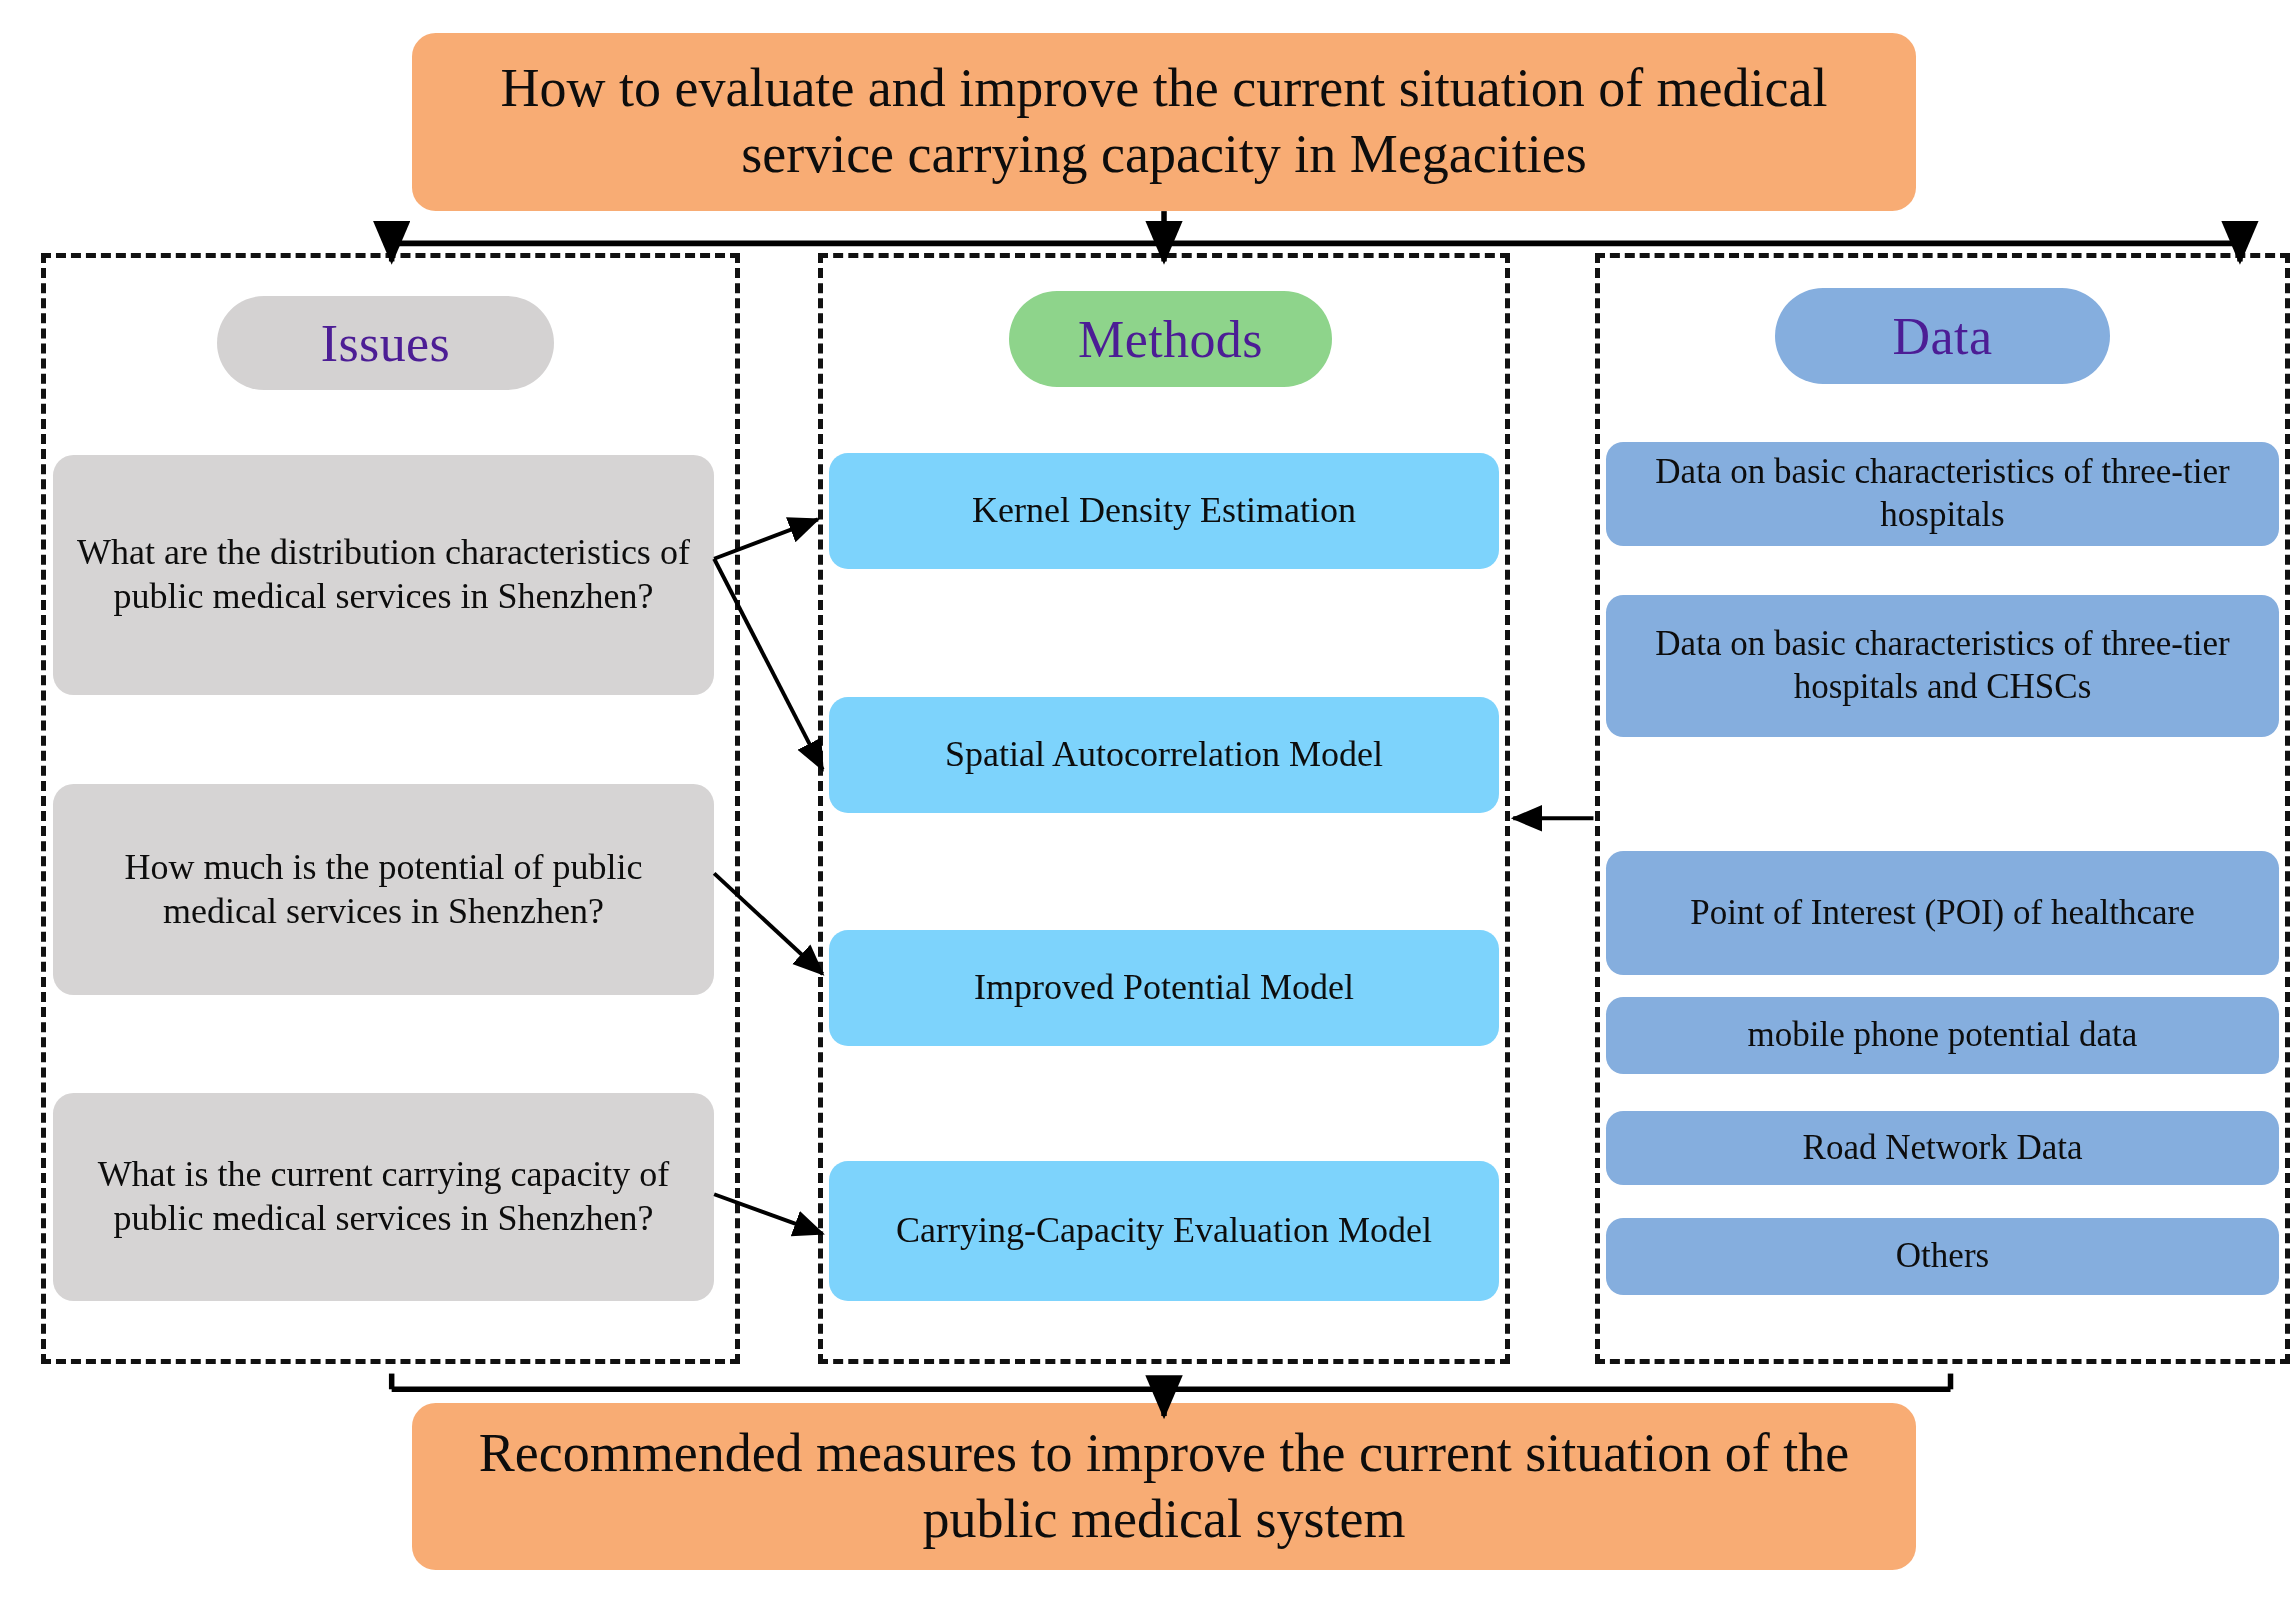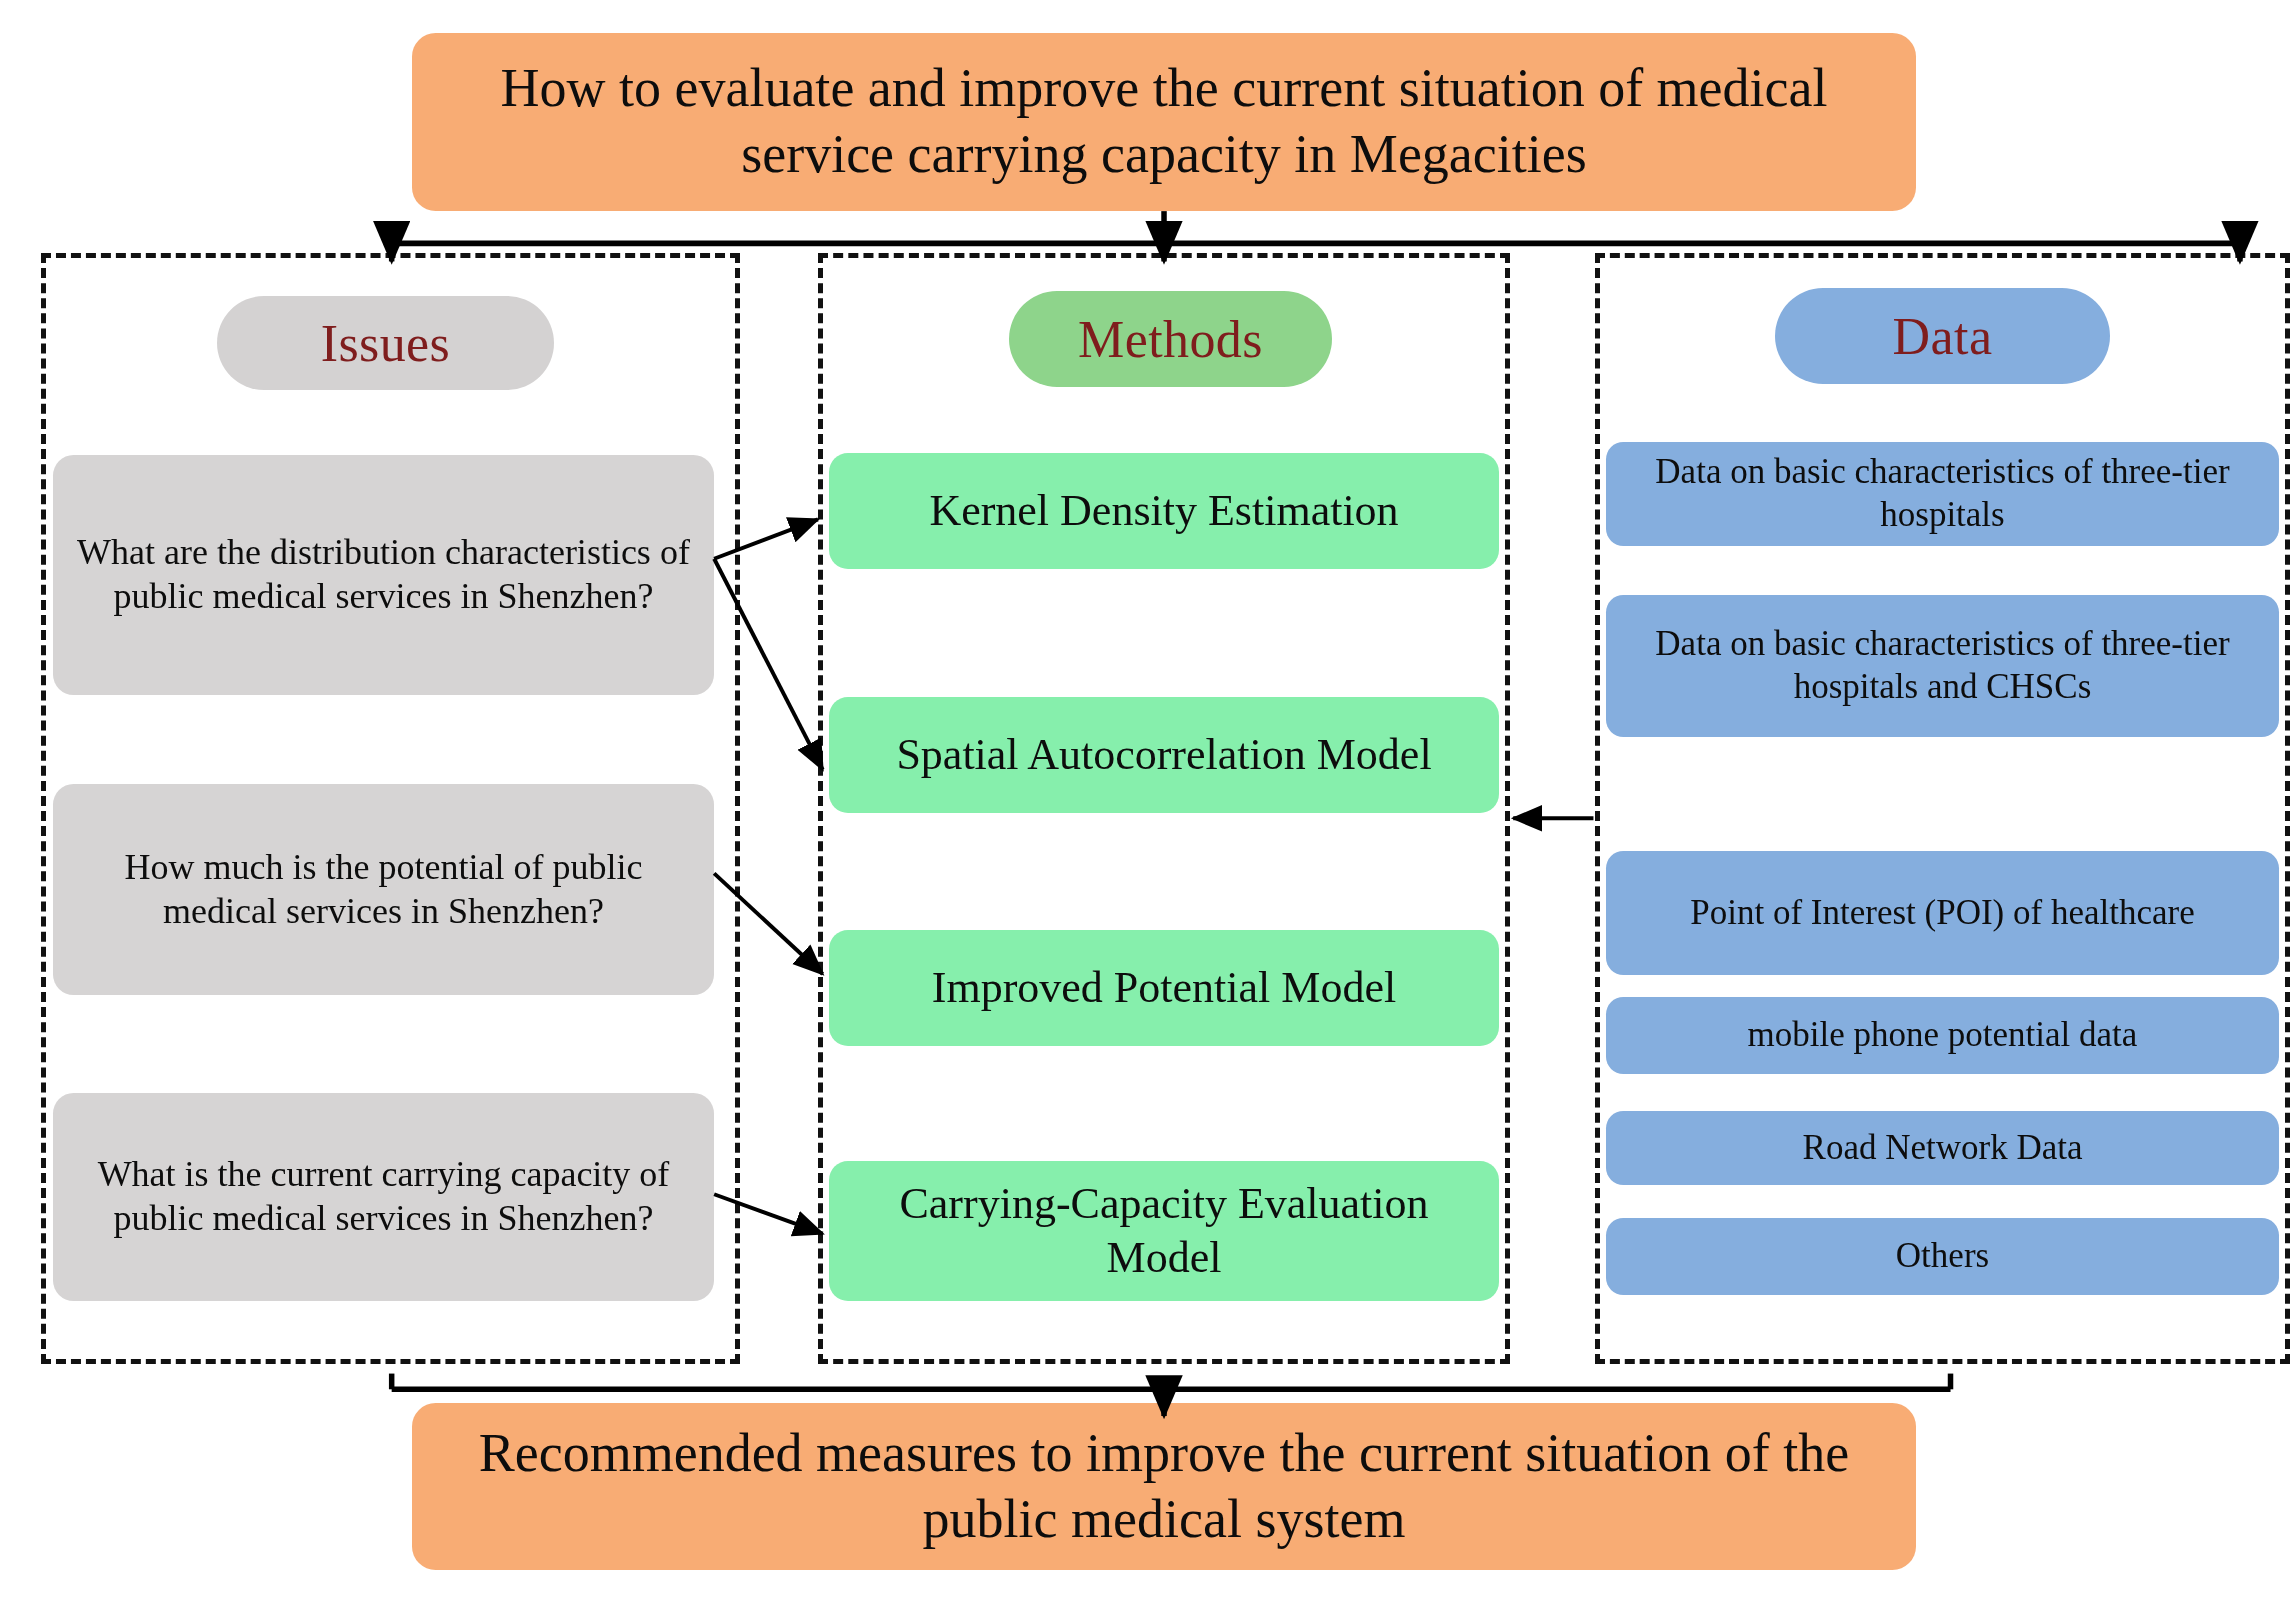--- a/index.html
+++ b/index.html
@@ -64,42 +64,42 @@
 
   
   .pill {
     position: absolute;
     box-sizing: border-box;
     display: flex;
     align-items: center;
     justify-content: center;
     border-radius: 786px;
     font-size: 52px;
-    color: #7f1d1d;
+    color: #4c1d95;
     letter-spacing: 0.4px;
   }
   #pill-issues  { left: 217px;  top: 296px; width: 337px; height: 94px; background: #d4d2d2; }
   #pill-methods { left: 1009px; top: 291px; width: 323px; height: 96px; background: #8ed48b; }
   #pill-data    { left: 1775px; top: 288px; width: 335px; height: 96px; background: #85aede; }
 
   
   .issue-box {
     background: #d6d4d4;
     font-size: 36px;
     left: 53px;
     width: 661px;
   }
   #issue-0 { top: 455px;  height: 240px; }
   #issue-1 { top: 784px;  height: 211px; }
   #issue-2 { top: 1093px; height: 208px; }
 
   
   .method-box {
-    background: #86efac;
-    font-size: 44px;
+    background: #7dd3fc;
+    font-size: 36px;
     left: 829px;
     width: 670px;
     border-radius: 19px;
   }
   #method-0 { top: 453px;  height: 116px; }
   #method-1 { top: 697px;  height: 116px; }
   #method-2 { top: 930px; height: 116px; }
   #method-3 { top: 1161px; height: 140px; }
 
   

